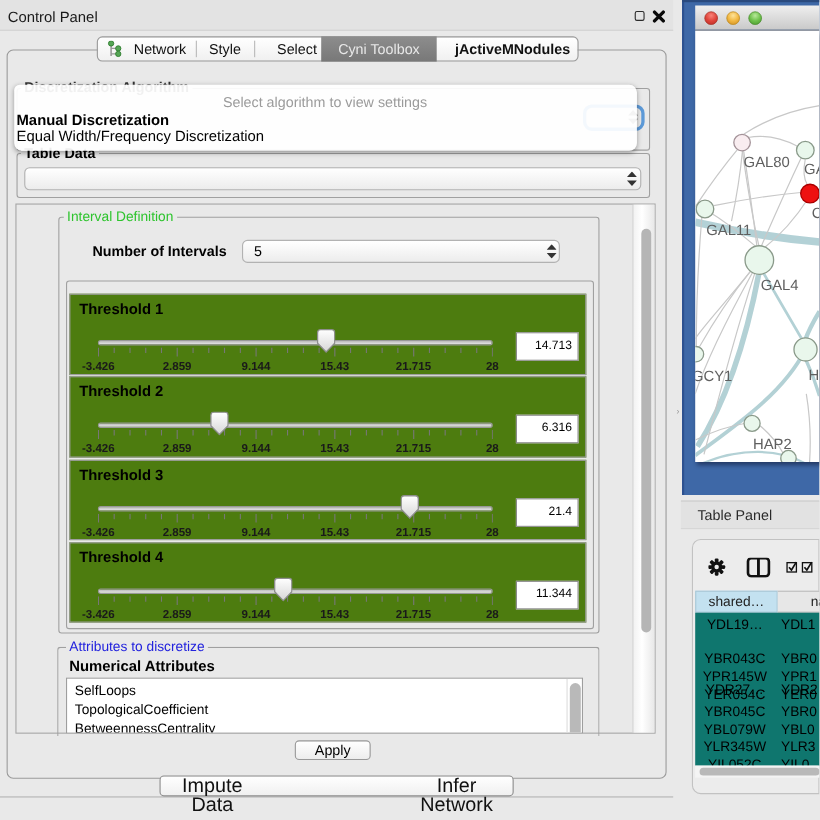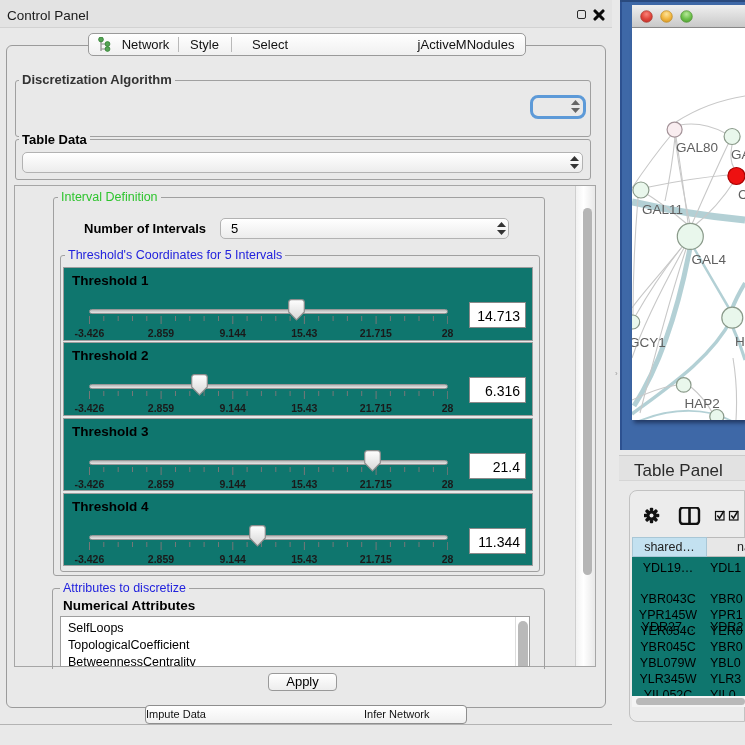--- a/index.html
+++ b/index.html
@@ -23,43 +23,43 @@
 
 .combo{position:absolute;background:linear-gradient(#ffffff,#ececec);border:1px solid #b2b2b2;border-radius:5px;box-sizing:border-box;}
 .combotext{position:absolute;font-size:13px;color:#000;}
 .stepper{position:absolute;width:9px;}
 .stepper svg{display:block;}
 
 #popup{left:13px;top:77px;width:565.5px;height:60px;background:rgba(255,255,255,0.93);border-radius:5px 7px 7px 7px;box-shadow:0 2px 5px rgba(0,0,0,0.35);z-index:20;}
 
 #scrollpane{left:14px;top:185px;width:582px;height:482px;border:1px solid #a6a6a6;box-sizing:border-box;background:#e9e9e9;overflow:hidden;}
 
-.tblock{position:absolute;left:48px;width:470px;height:73.5px;border:1px solid #9e9e9e;background:#0f766e;box-sizing:border-box;text-decoration:underline;}
+.tblock{position:absolute;left:48px;width:470px;height:73.5px;border:1px solid #9e9e9e;background:#4d7c0f;box-sizing:border-box;text-decoration:underline;}
 .tlabel{position:absolute;left:8px;top:5px;font-size:13.5px;font-weight:bold;color:#000;}
 .track{position:absolute;left:25px;top:41px;width:358.5px;height:5px;background:linear-gradient(#b9b9b9,#e6e6e6);border:1px solid #989898;border-radius:3px;box-sizing:border-box;}
 .vbox{position:absolute;left:405px;top:34px;width:57px;height:26px;background:#fff;border:1px solid #8a8a8a;box-sizing:border-box;}
-.vtext{position:absolute;right:5px;top:5px;font-size:14px;color:#000;}
+.vtext{position:absolute;right:5px;top:5px;font-size:11px;color:#000;}
 .ticklabels{position:absolute;top:59px;left:0;width:470px;font-size:10.5px;font-weight:bold;color:#1a1a1a;}
 .tl{position:absolute;transform:translateX(-50%);}
 
 #attrlist{left:60px;top:616px;width:470px;height:51px;background:#fff;border:1px solid #9e9e9e;box-sizing:border-box;overflow:hidden;padding-left:23px;}
 .lrow{position:absolute;left:7px;font-size:12.5px;color:#000;}
 
 #applybtn{left:268px;top:673px;width:69px;height:18px;background:linear-gradient(#ffffff,#ededed);border:1px solid #999;border-radius:4px;box-sizing:border-box;text-align:center;font-size:13px;line-height:16px;z-index:6;}
 #bottabs{left:145px;top:705px;width:322px;height:19px;background:linear-gradient(#ffffff,#f0f0f0);border:1px solid #8e8e8e;border-radius:4px;z-index:6;box-sizing:border-box;}
 #botsel{position:absolute;left:95px;top:-1px;width:122px;height:19px;background:linear-gradient(#8d8d8d,#787878);color:#e3e3e3;font-size:13px;line-height:19px;text-align:center;}
-.btab{position:absolute;top:0;height:28px;line-height:17px;font-size:11px;color:#111;}
+.btab{position:absolute;top:0;height:28px;line-height:17px;font-size:18px;color:#111;text-align:center;}
 #botline{left:0;top:724px;width:612px;height:1px;background:#b3b3b3;}
 
 #bluewin{left:620px;top:0;width:125px;height:450px;background:#3e68a7;}
 #bluewinL{left:620px;top:0;width:2px;height:450px;background:#2d5190;}
 #nettitle{left:632px;top:5px;width:113px;height:23px;background:linear-gradient(#efefef,#c9c9c9);border-bottom:1px solid #8b8b8b;box-sizing:border-box;}
 #netcanvas{left:632px;top:28px;width:113px;height:392px;background:#fff;overflow:hidden;box-shadow:2px 3px 4px rgba(0,0,20,0.45);}
 #tpheader{left:619px;top:455px;width:126px;height:26px;background:#e2e2e2;border-top:1px solid #cacaca;border-bottom:1px solid #d6d6d6;box-sizing:border-box;}
-#tpheadtxt{left:634px;top:461px;font-size:17px;color:#2a2a2a;}
+#tpheadtxt{left:634px;top:461px;font-size:13px;color:#2a2a2a;}
 #tablecont{left:629px;top:490px;width:116px;height:232px;background:#ececec;border:1px solid #c2c2c2;border-radius:8px 0 0 8px;box-sizing:border-box;}
 #thead1{left:632px;top:537px;width:75px;height:20px;background:#c3e1f0;border:1px solid #a9c7d6;box-sizing:border-box;text-align:center;font-size:12.5px;color:#222;line-height:19px;}
 #thead2{left:707px;top:537px;width:38px;height:20px;background:#e7e7e7;border-top:1px solid #bbb;border-bottom:1px solid #bbb;box-sizing:border-box;font-size:12.5px;color:#222;line-height:19px;}
 #tbody{left:632px;top:557px;width:113px;height:139px;background:#0f766e;overflow:hidden;}
 .trow{position:absolute;width:113px;height:16.3px;font-size:12.5px;color:#000;}
 .c1{position:absolute;left:0;width:72px;text-align:center;}
 .c2{position:absolute;left:78px;}
 #hscroll{left:632px;top:696px;width:113px;height:11px;background:#f4f4f4;}
 #hthumb{left:636px;top:698px;width:109px;height:7px;background:#b9b9b9;border-radius:4px;}
 #splitarrow{left:615px;top:369px;font-size:8px;color:#999;}
@@ -93,38 +93,42 @@
   <div class="group" style="left:15px;top:139px;width:574px;height:39px;"></div>
   <div class="glabel" style="left:19px;top:132px;font-size:13px;font-weight:bold;color:#000;">Table Data</div>
   <div class="combo" style="left:22px;top:152px;width:561px;height:20.5px;"></div>
   <div class="stepper" style="left:570px;top:156px;">
     <svg width="9" height="13">
         <polygon points="4.5,0 9,5 0,5" fill="#333"></polygon>
         <polygon points="4.5,13 9,8 0,8" fill="#333"></polygon>
       </svg>
   </div>
 
+  <div class="abs" id="popup">
+    <div class="abs" style="left:0;top:8px;width:565px;text-align:center;font-size:13px;color:#9b9b9b;">Select algorithm to view settings</div>
+    <div class="abs" style="left:2px;top:25px;font-size:13.5px;font-weight:bold;color:#000;">Manual Discretization</div>
+    <div class="abs" style="left:2px;top:39px;font-size:13.5px;color:#000;">Equal Width/Frequency Discretization</div>
+  </div>
 
   <div class="abs" id="scrollpane">
 
     <div class="group" style="left:38px;top:11px;width:490px;height:377px;"></div>
     <div class="glabel" style="left:43px;top:4px;font-size:12.5px;color:#2ec42e;">Interval Definition</div>
 
     <div class="abs" style="left:69px;top:35px;font-size:13px;font-weight:bold;">Number of Intervals</div>
     <div class="combo" style="left:205px;top:32px;width:289px;height:20.5px;"></div>
     <div class="combotext" style="left:216px;top:35px;">5</div>
     <div class="stepper" style="left:482px;top:36px;">
       <svg width="9" height="13">
           <polygon points="4.5,0 9,5 0,5" fill="#333"></polygon>
           <polygon points="4.5,13 9,8 0,8" fill="#333"></polygon>
         </svg>
     </div>
 
     <div class="group" style="left:44.5px;top:69px;width:478px;height:315px;"></div>
-    <div class="glabel" style="left:50px;top:62px;font-size:12.5px;color:#2222dd;">Threshold's Coordinates for 5 Intervals</div>
 
     <div class="tblock" style="top:81px;">
       <div class="tlabel">Threshold 1</div>
       <div class="track"></div>
       <svg class="abs" style="left:25.4px;top:48px;" width="359" height="9">
           <line x1="0.5" y1="0" x2="0.5" y2="8" stroke="#777" stroke-width="1"></line>
           <line x1="14.8" y1="0" x2="14.8" y2="5" stroke="#777" stroke-width="1"></line>
           <line x1="29.2" y1="0" x2="29.2" y2="5" stroke="#777" stroke-width="1"></line>
           <line x1="43.5" y1="0" x2="43.5" y2="5" stroke="#777" stroke-width="1"></line>
           <line x1="57.8" y1="0" x2="57.8" y2="5" stroke="#777" stroke-width="1"></line>
@@ -358,21 +362,22 @@
       <line x1="4" y1="12" x2="10" y2="12" stroke="#999" stroke-width="1.2"></line>
       <circle cx="4" cy="2.5" r="2.4" fill="#56a556" stroke="#2e7d2e" stroke-width="0.8"></circle>
       <circle cx="10.5" cy="7" r="2.4" fill="#56a556" stroke="#2e7d2e" stroke-width="0.8"></circle>
       <circle cx="10.5" cy="12" r="2.4" fill="#56a556" stroke="#2e7d2e" stroke-width="0.8"></circle>
     </svg>
     <div class="ttab" style="left:24px;width:65px;">Network</div>
     <div class="tdiv" style="left:89px;"></div>
     <div class="ttab" style="left:89px;width:53px;">Style</div>
     <div class="tdiv" style="left:142px;"></div>
     <div class="ttab" style="left:142px;width:78px;">Select</div>
-    <div class="ttab" style="left:308px;width:138px;">jActiveMNodules</div>
+    <div id="tabsel">Cyni Toolbox</div>
+    <div class="ttab" style="left:308px;width:138px;font-weight:bold;">jActiveMNodules</div>
   </div>
 
   <div class="abs" id="bluewin"></div>
   <div class="abs" id="bluewinL"></div>
   <div class="abs" style="left:620px;top:0;width:125px;height:1.5px;background:#2a4a7e;"></div>
   <div class="abs" id="nettitle">
     <svg class="abs" style="left:8px;top:5px;" width="62" height="13">
       <defs>
         <radialGradient id="tlr" cx="0.5" cy="0.3" r="0.75">
             <stop offset="0" stop-color="#f98379"></stop>

